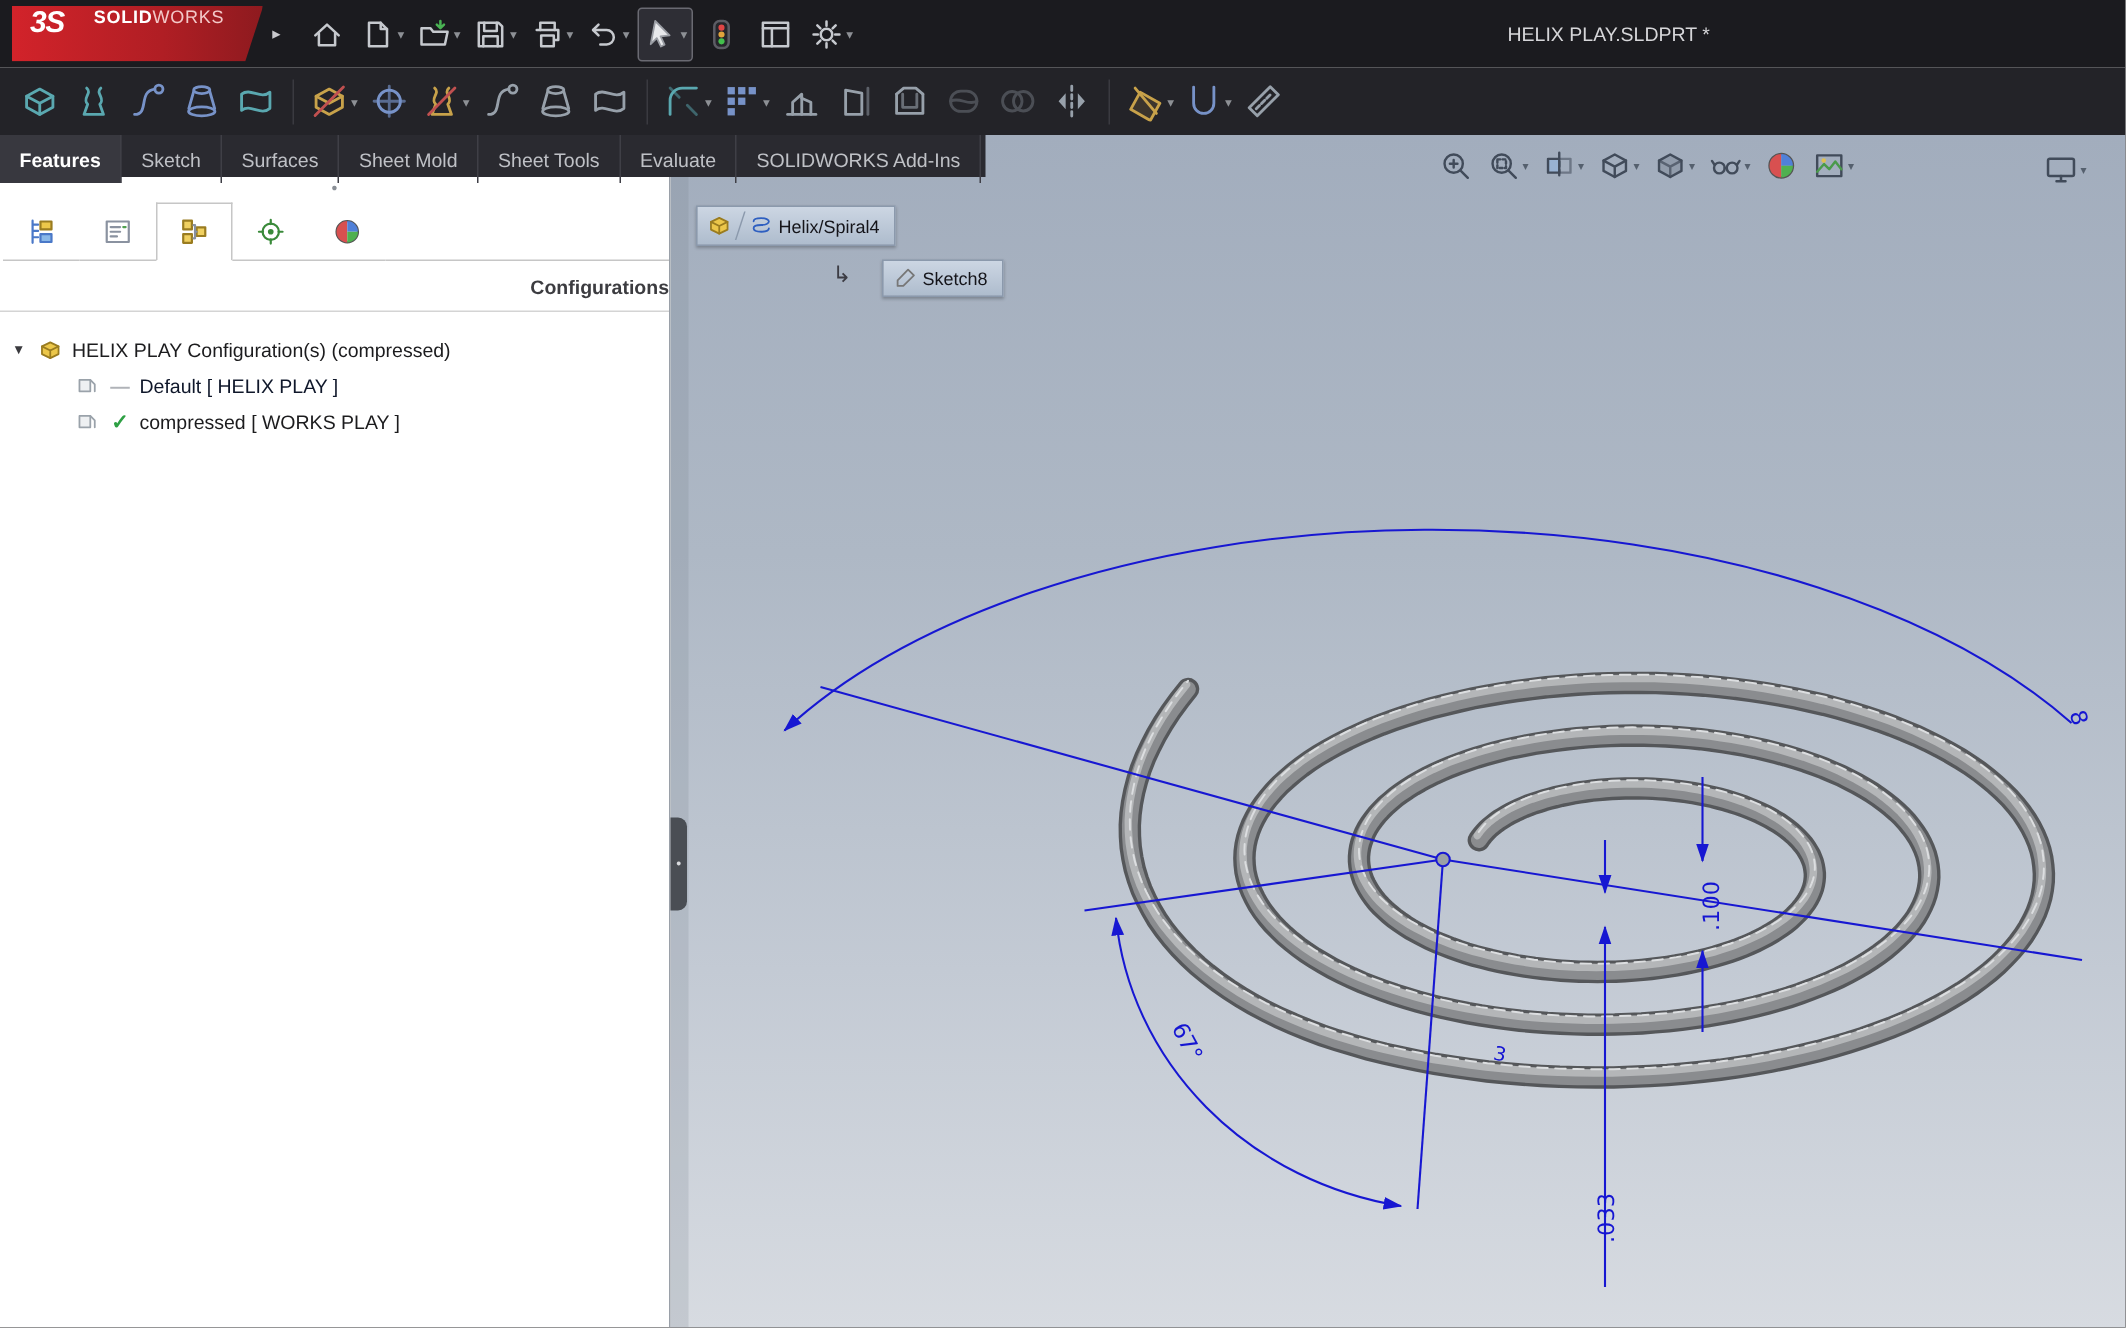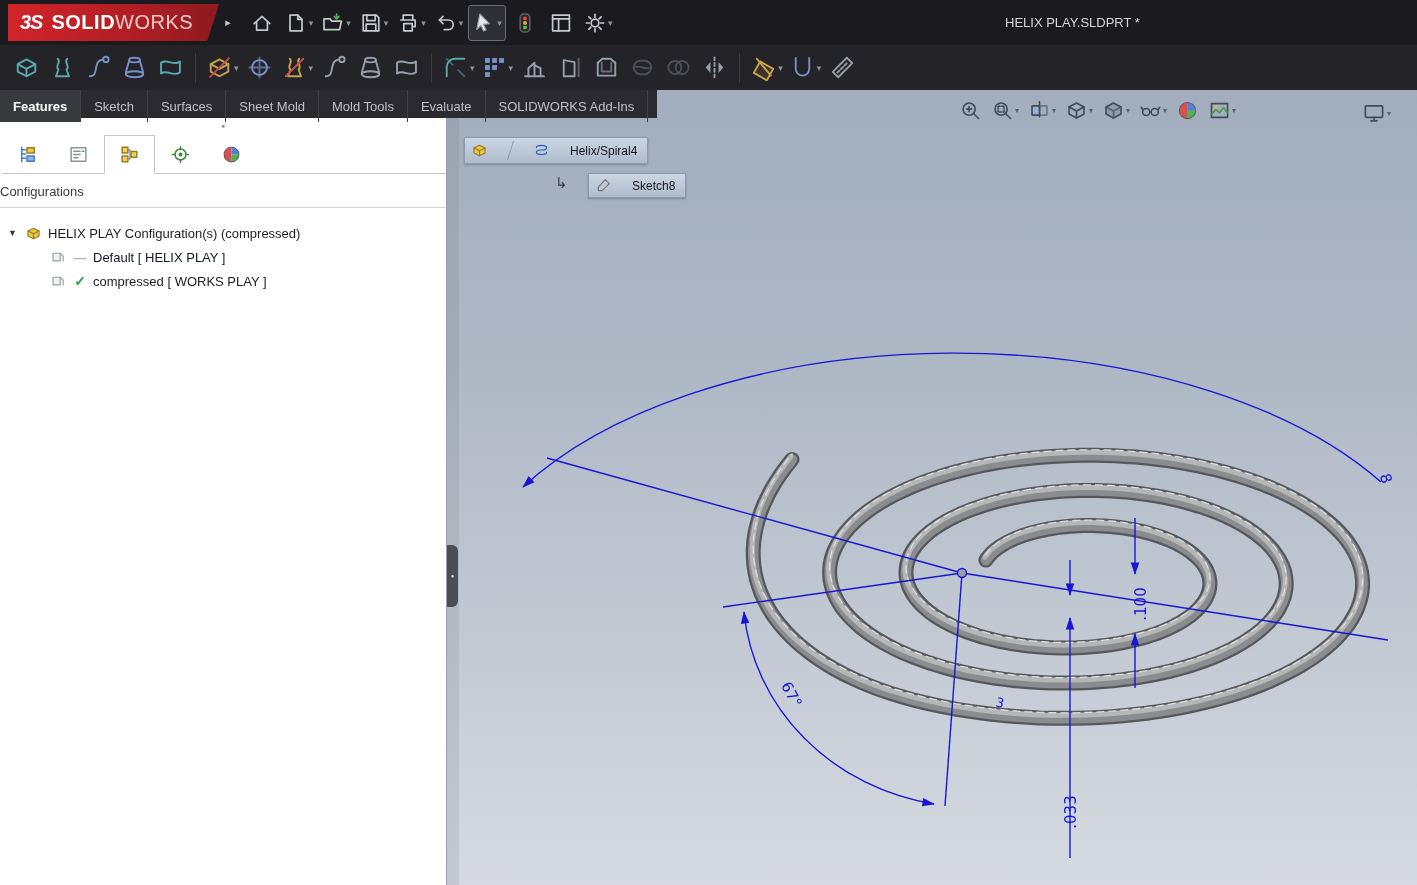--- a/index.html
+++ b/index.html
@@ -2,25 +2,25 @@
 <html><head>
 <meta charset="utf-8">
 <style>
   *{margin:0;padding:0;box-sizing:border-box}
   html,body{background:#2a2a2e}
   body{font-family:"Liberation Sans",sans-serif;-webkit-font-smoothing:antialiased}
   .app{position:relative;width:1417px;height:885px;overflow:hidden;background:#fff}
 
   
   .titlebar{position:absolute;left:0;top:0;width:1417px;height:45px;background:#1b1b1f;display:flex;align-items:center;z-index:10}
-  .logo{height:37px;margin:4px 0 4px 8px;padding:0 26px 0 12px;display:flex;align-items:center;gap:9px;
+  .logo{height:37px;margin:4px 0 4px 8px;padding:0 26px 0 12px;display:flex;gap:20px;
         background:linear-gradient(90deg,#d2232a 0%,#b01e24 60%,#8e1a1f 100%);
         clip-path:polygon(0 0,100% 0,calc(100% - 12px) 100%,0 100%)}
   .logo-mark{color:#fff;font-weight:bold;font-style:italic;font-size:20px;letter-spacing:-1px}
-  .logo-name{color:#fff;font-size:20px;letter-spacing:.5px}
+  .logo-name{color:#fff;font-size:12px;letter-spacing:.5px}
   .logo-name b{font-weight:bold}
   .logo-name .lite{color:#f3c9c9;font-weight:normal}
   .flyout{color:#c9c9cd;font-size:11px;margin:0 14px 0 6px;cursor:default}
   .tb-group{display:flex;align-items:center;gap:2px}
   .tbtn{height:36px;min-width:34px;padding:0 3px;display:flex;align-items:center;justify-content:center;border-radius:3px;color:#c6c9ce}
   .tbtn .icon{width:24px;height:24px;display:inline-block}
   .tbtn.active-tool{border:1px solid #6a6a72;background:#2e2e35}
   .caret{color:#8d9095;font-size:9px;margin-left:1px}
   .win-title{position:absolute;left:1005px;top:15px;color:#d6d6d9;font-size:13px;white-space:nowrap}
   .icon svg{width:100%;height:100%;display:block}
@@ -39,21 +39,21 @@
   .rtab.active{background:#38383f;color:#fff;font-weight:bold}
 
   
   .viewport{position:absolute;left:447px;top:90px;width:970px;height:795px;
             background:linear-gradient(180deg,#a2adbd 0%,#aeb8c5 35%,#c3cad4 70%,#d7dbe1 100%)}
   .viewport svg.model{position:absolute;left:0;top:0;width:970px;height:795px}
   .dimtext{fill:#1515d2;font-size:15px;font-weight:500;font-family:"DejaVu Sans",sans-serif;text-anchor:middle}
   .dimtext.small{font-size:13px}
 
   
-  .crumb{position:absolute;display:flex;align-items:center;gap:20px;height:27px;padding:0 10px 0 6px;
+  .crumb{position:absolute;display:flex;align-items:center;gap:3px;height:27px;padding:0 10px 0 6px;
          background:linear-gradient(180deg,#ccd6e3,#aebccd);border:1px solid #8b99ac;box-shadow:0 1px 2px rgba(0,0,0,.25);
          font-size:12px;color:#15151a;white-space:nowrap}
   .crumb .icon{width:17px;height:17px}
   .crumb-sep{width:1px;height:19px;background:#8b99ac;transform:skewX(-18deg);margin:0 2px}
   .crumb1{left:17px;top:47px}
   .crumb2{left:141px;top:83px;height:25px}
   .elbow{position:absolute;left:108px;top:84px;color:#3c3c44;font-size:15px}
 
   
   .headsup{position:absolute;left:512px;top:9px;display:flex;align-items:center;gap:9px;color:#414b5a}
@@ -64,21 +64,21 @@
   .hud-monitor .icon{width:24px;height:24px}
 
   
   .panel{position:absolute;left:0;top:118px;width:447px;height:767px;background:#fff;border-right:1px solid #9aa0a8;z-index:7}
   .panel-grip{height:14px;display:flex;align-items:center;justify-content:center;color:#8a8f96;font-size:7px}
   .mgr-tabs{display:flex;align-items:flex-end;height:42px;padding-left:2px}
   .mgr-tab{width:51px;height:39px;display:flex;align-items:center;justify-content:center;border-bottom:1px solid #c6c6c6}
   .mgr-tab .icon{width:21px;height:21px}
   .mgr-tab.selected{border:1px solid #c6c6c6;border-bottom:1px solid #fff;background:#fff}
   .mgr-tabs .fill{flex:1;height:39px;border-bottom:1px solid #c6c6c6}
-  .cfg-header{font-size:13px;font-weight:normal;color:#3c3c40;text-align:left;padding:10px 0 8px;border-bottom:1px solid #d4d4d4}
+  .cfg-header{font-size:13px;font-weight:bold;color:#3c3c40;text-align:right;padding:10px 0 8px;border-bottom:1px solid #d4d4d4}
   .tree{padding-top:13px;font-size:13px;color:#1c1c1e}
   .tree-row{display:flex;align-items:center;height:24px;gap:6px;padding-left:8px;white-space:nowrap}
   .tree-row.child{padding-left:50px}
   .tri{font-size:9px;color:#3a3a3e;width:11px}
   .tree-row .icon{width:17px;height:17px}
   .muted{color:#0f172a}
   .dash-ic{color:#b0b3b8;font-weight:bold;font-size:13px;width:14px;text-align:center}
   .check-ic{color:#2ea044;font-weight:bold;font-size:14px;width:14px;text-align:center}
 
   
@@ -394,21 +394,21 @@
     <div class="rtab">
         <span>Sketch</span>
       </div>
     <div class="rtab">
         <span>Surfaces</span>
       </div>
     <div class="rtab">
         <span>Sheet Mold</span>
       </div>
     <div class="rtab">
-        <span>Mold Tools</span>
+        <span>Sheet Tools</span>
       </div>
     <div class="rtab">
         <span>Evaluate</span>
       </div>
     <div class="rtab">
         <span>SOLIDWORKS Add-Ins</span>
       </div>
   </div>
 
   <div class="viewport">

